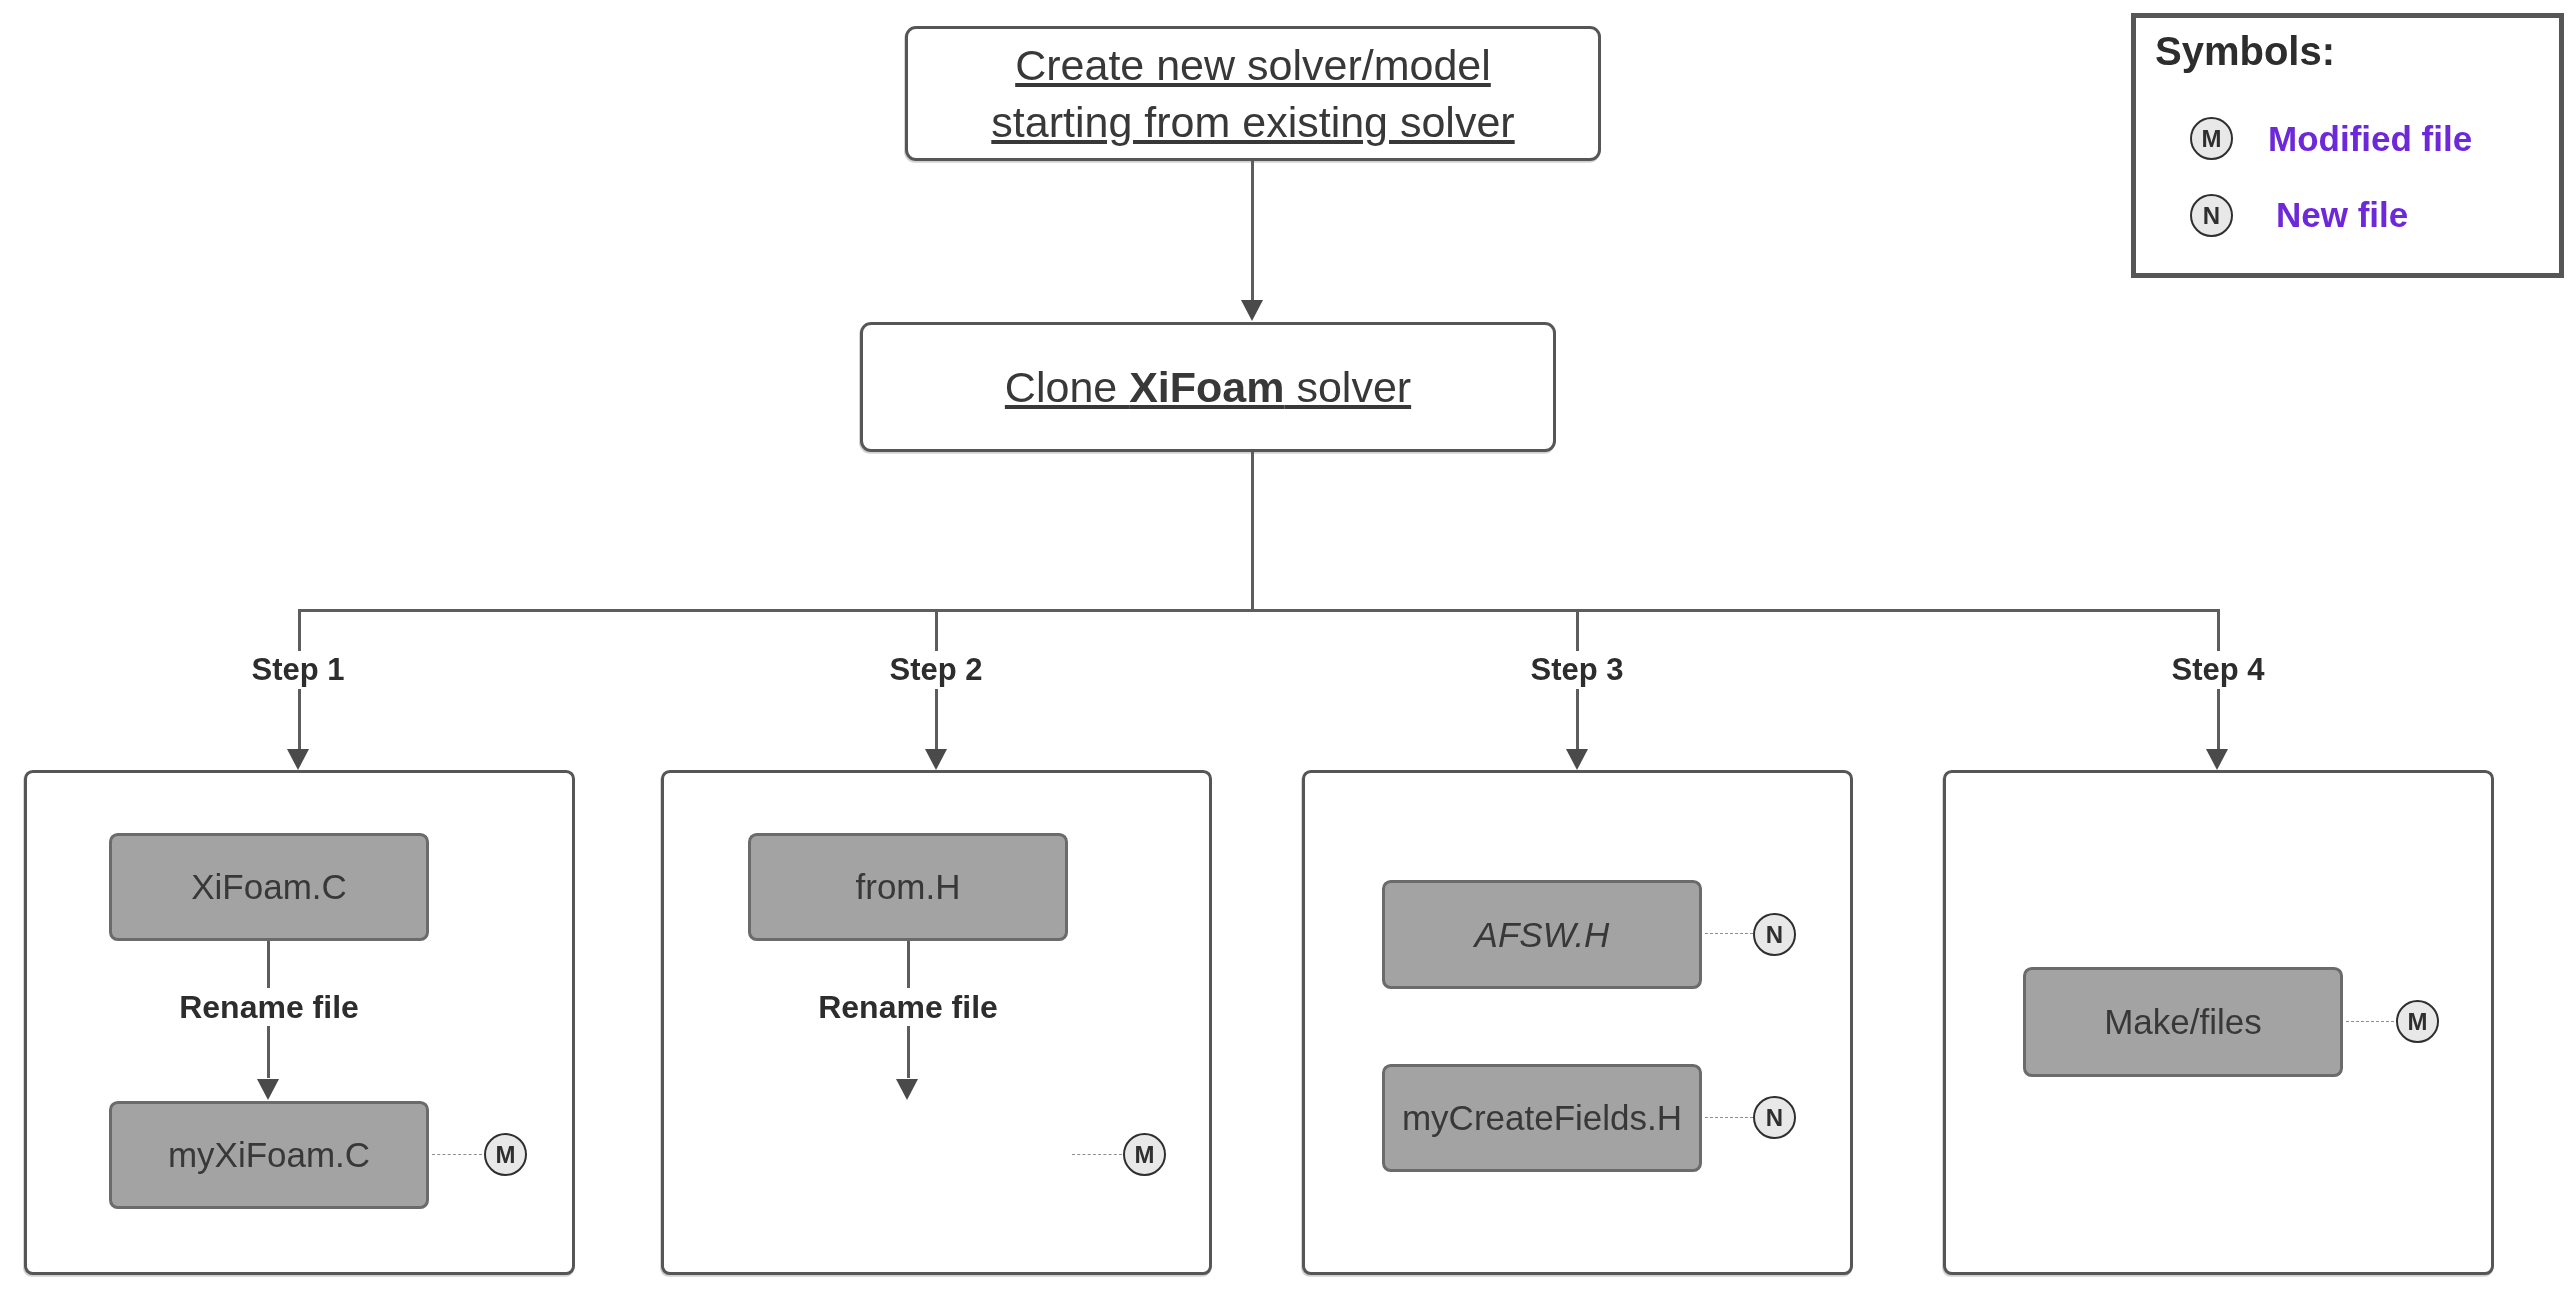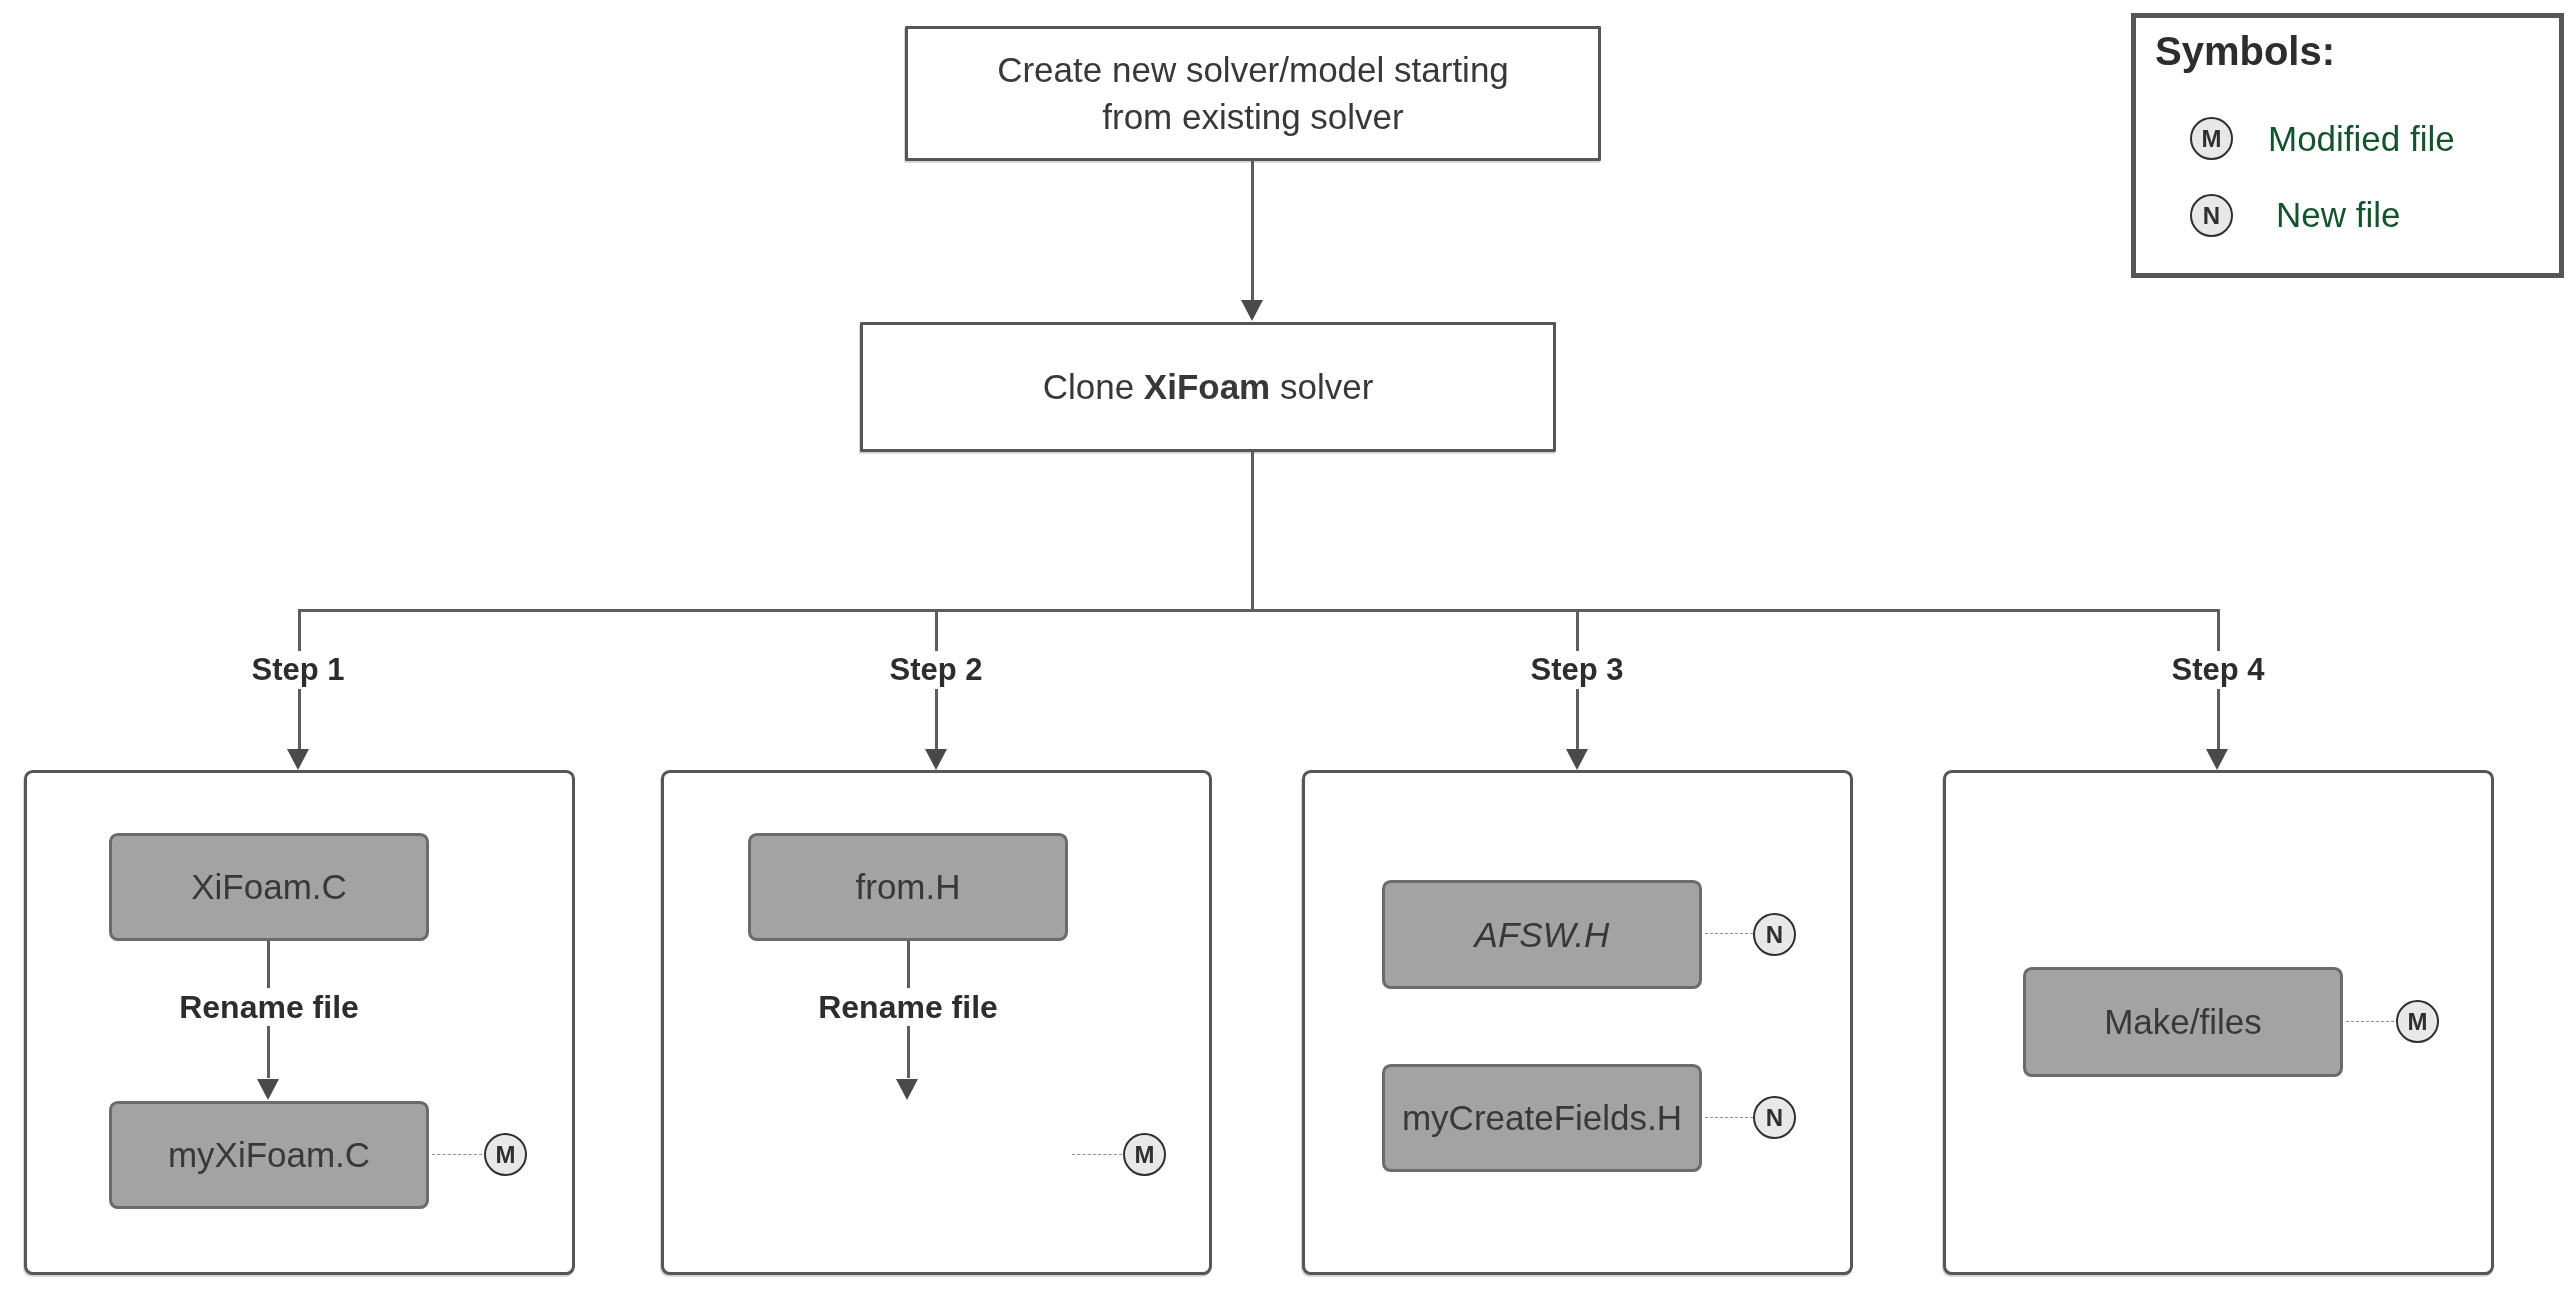--- a/index.html
+++ b/index.html
@@ -14,30 +14,31 @@
     background: #ffffff;
     font-family: "Liberation Sans", sans-serif;
     color: #383838;
     overflow: hidden;
   }
   
   .node {
     position: absolute;
     background: #ffffff;
     border: 3.5px solid #565656;
-    border-radius: 1px;
+    border-radius: 11px;
     box-sizing: border-box;
     display: flex;
     align-items: center;
     justify-content: center;
     text-align: center;
-    font-size: 35px;
+    font-size: 43px;
     line-height: 1.32;
     color: #383838;
     box-shadow: -0.9px 1.7px 0 rgba(0,0,0,0.18);
+    text-decoration: underline;
   }
   
   .container {
     position: absolute;
     background: #ffffff;
     border: 3.5px solid #565656;
     border-radius: 8.7px;
     box-sizing: border-box;
     box-shadow: -0.9px 1.7px 0 rgba(0,0,0,0.18);
   }
@@ -137,24 +138,24 @@
     color: #2d2d2d;
     white-space: nowrap;
   }
   .legend-badge {
     position: absolute;
     left: 54px;
   }
   .legend-label {
     position: absolute;
     left: 132px;
-    font-weight: normal;
+    font-weight: bold;
     font-size: 35px;
     line-height: 38px;
-    color: #14532d;
+    color: #6d28d9;
     white-space: nowrap;
   }
   .node-text-pad {
     display: inline-block;
     padding: 0 77px;
   }
   b { font-weight: bold; }
 </style>
 </head>
 <body>

